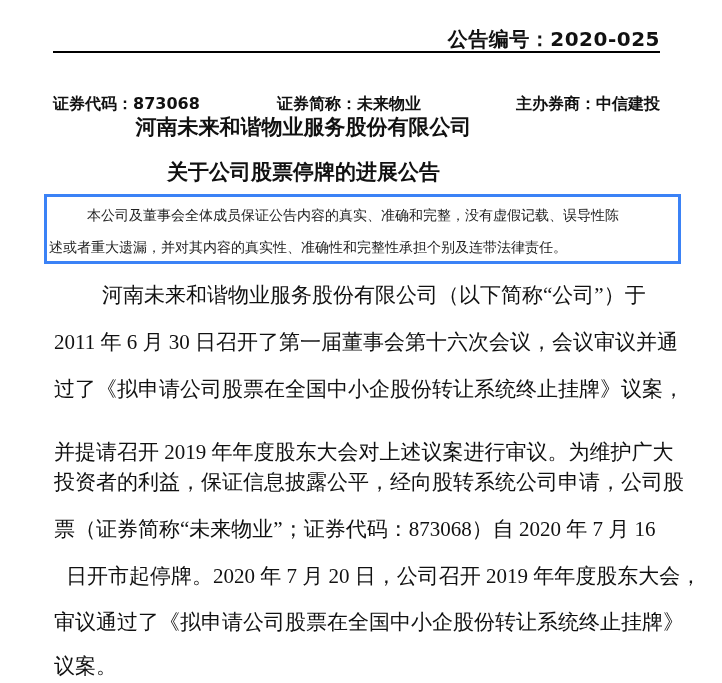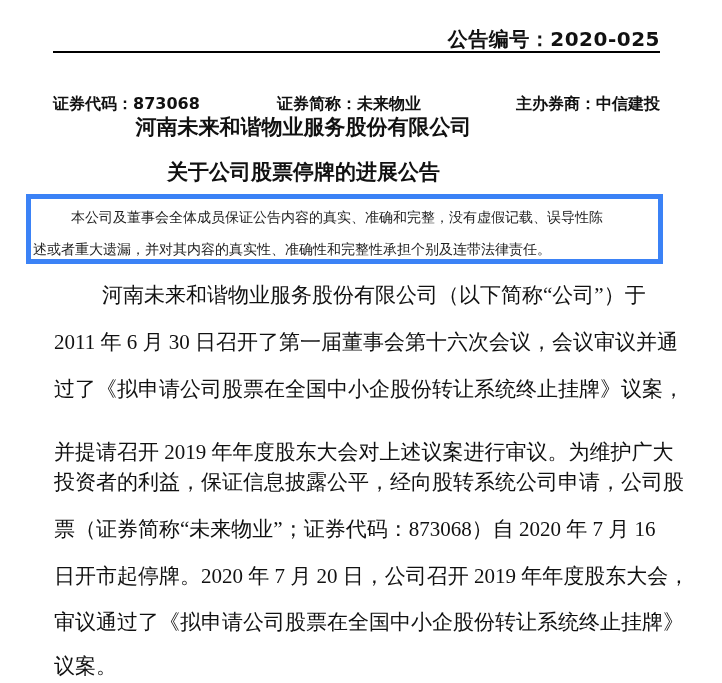--- a/index.html
+++ b/index.html
@@ -56,25 +56,25 @@
       text-align: center;
       font-size: 21px;
       font-weight: bold;
       white-space: nowrap;
     }
     .title.t1 { top: 113px; }
     .title.t2 { top: 158px; }
 
     .notice-box {
       position: absolute;
-      left: 26px;
+      left: 44px;
       top: 194px;
       width: 637px;
       height: 70px;
-      border: 5px solid #3b82f6;
+      border: 3px solid #3b82f6;
       box-sizing: border-box;
       font-size: 14px;
       color: #222222;
     }
     .notice-box .nline {
       position: absolute;
       left: 0;
       white-space: nowrap;
     }
     .notice-box .n1 { top: 10px; left: 40px; }
@@ -111,18 +111,18 @@
     <span class="nline n2">述或者重大遗漏，并对其内容的真实性、准确性和完整性承担个别及连带法律责任。</span>
   </div>
 
   <div>
     <div class="body-text serif" style="top:281px; left:102px;">河南未来和谐物业服务股份有限公司（以下简称“公司”）于</div>
     <div class="body-text serif" style="top:328px;">2011 年 6 月 30 日召开了第一届董事会第十六次会议，会议审议并通</div>
     <div class="body-text serif" style="top:375px;">过了《拟申请公司股票在全国中小企股份转让系统终止挂牌》议案，</div>
     <div class="body-text serif" style="top:438px;">并提请召开 2019 年年度股东大会对上述议案进行审议。为维护广大</div>
     <div class="body-text serif" style="top:468px;">投资者的利益，保证信息披露公平，经向股转系统公司申请，公司股</div>
     <div class="body-text serif" style="top:515px;">票（证券简称“未来物业”；证券代码：873068）自 2020 年 7 月 16</div>
-    <div class="body-text serif" style="top:562px;">日开市起停牌。2020 年 7 月 20 日，公司召开 2019 年年度股东大会，</div>
+    <div class="body-text serif" style="top:562px;margin-left:12px;">日开市起停牌。2020 年 7 月 20 日，公司召开 2019 年年度股东大会，</div>
     <div class="body-text serif" style="top:608px;">审议通过了《拟申请公司股票在全国中小企股份转让系统终止挂牌》</div>
     <div class="body-text serif" style="top:652px;">议案。</div>
   </div>
 
 </div>
 
 </body></html>

